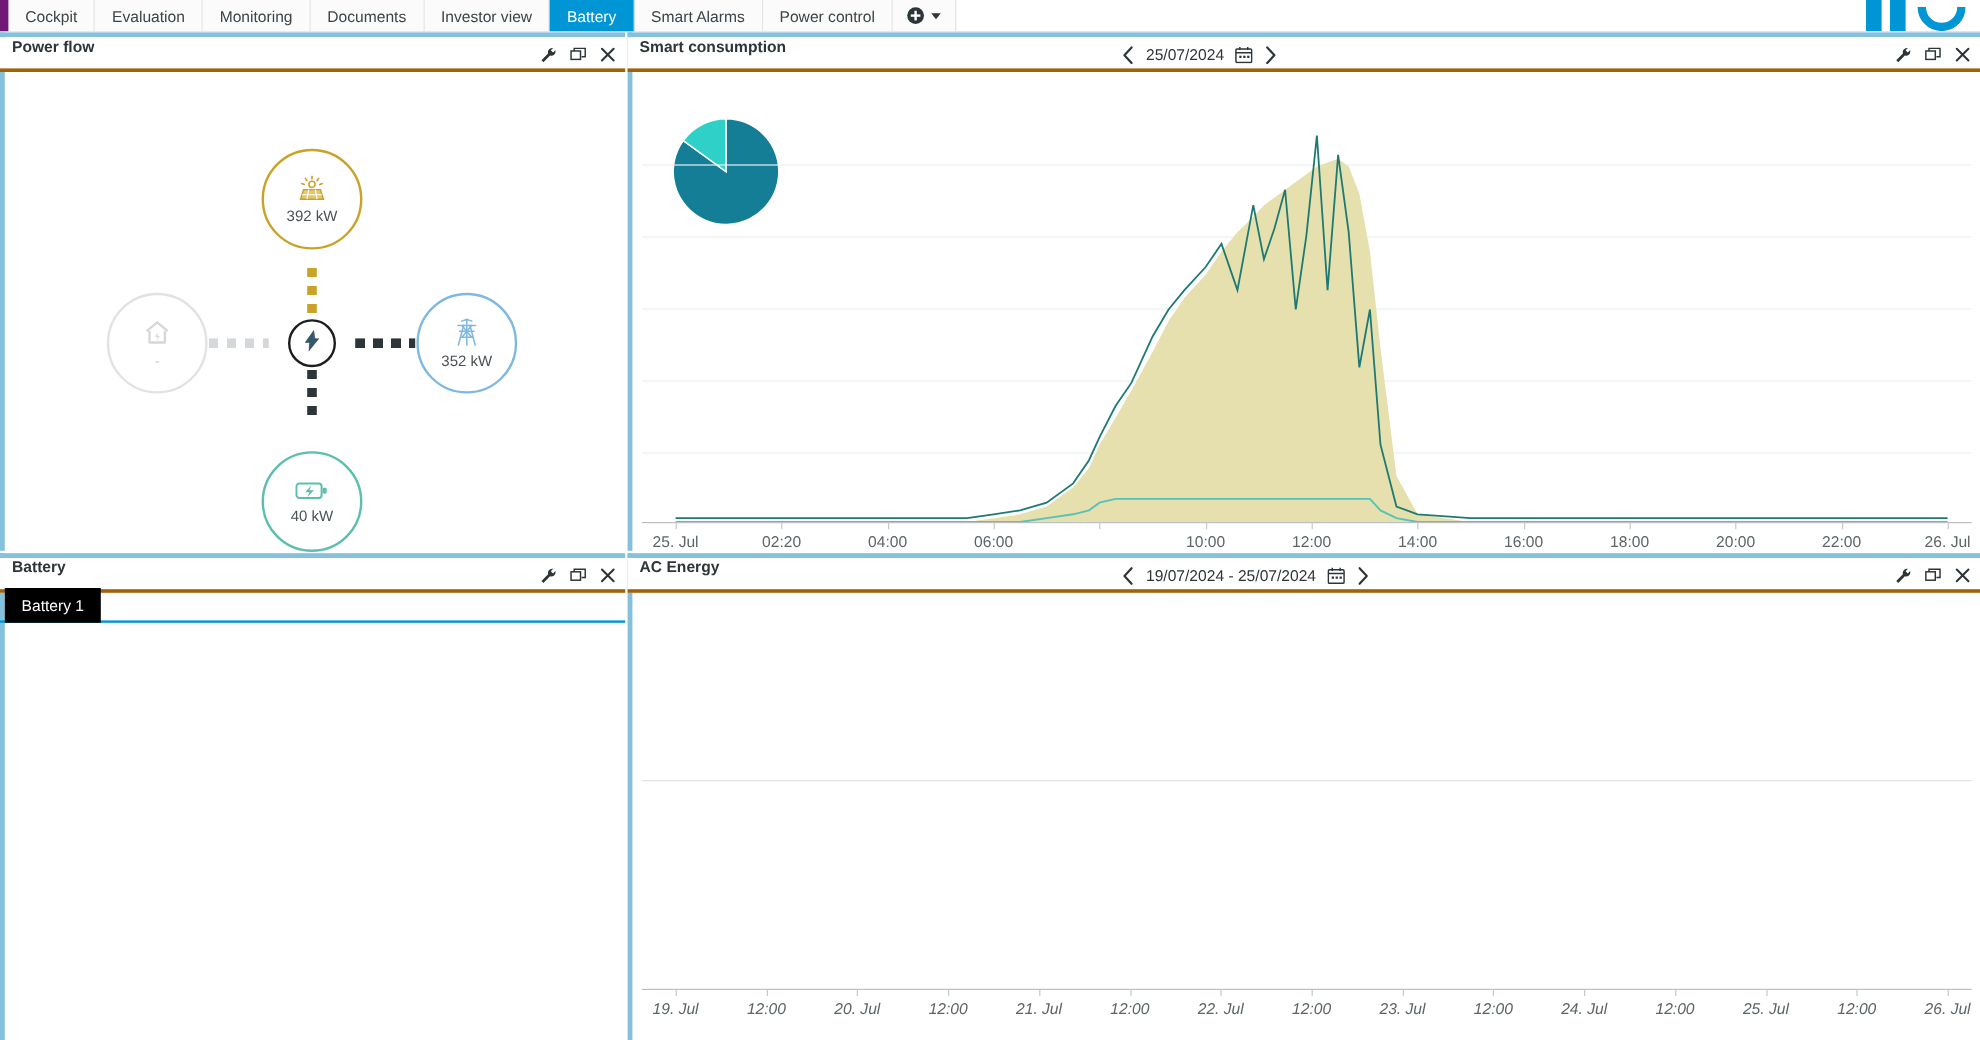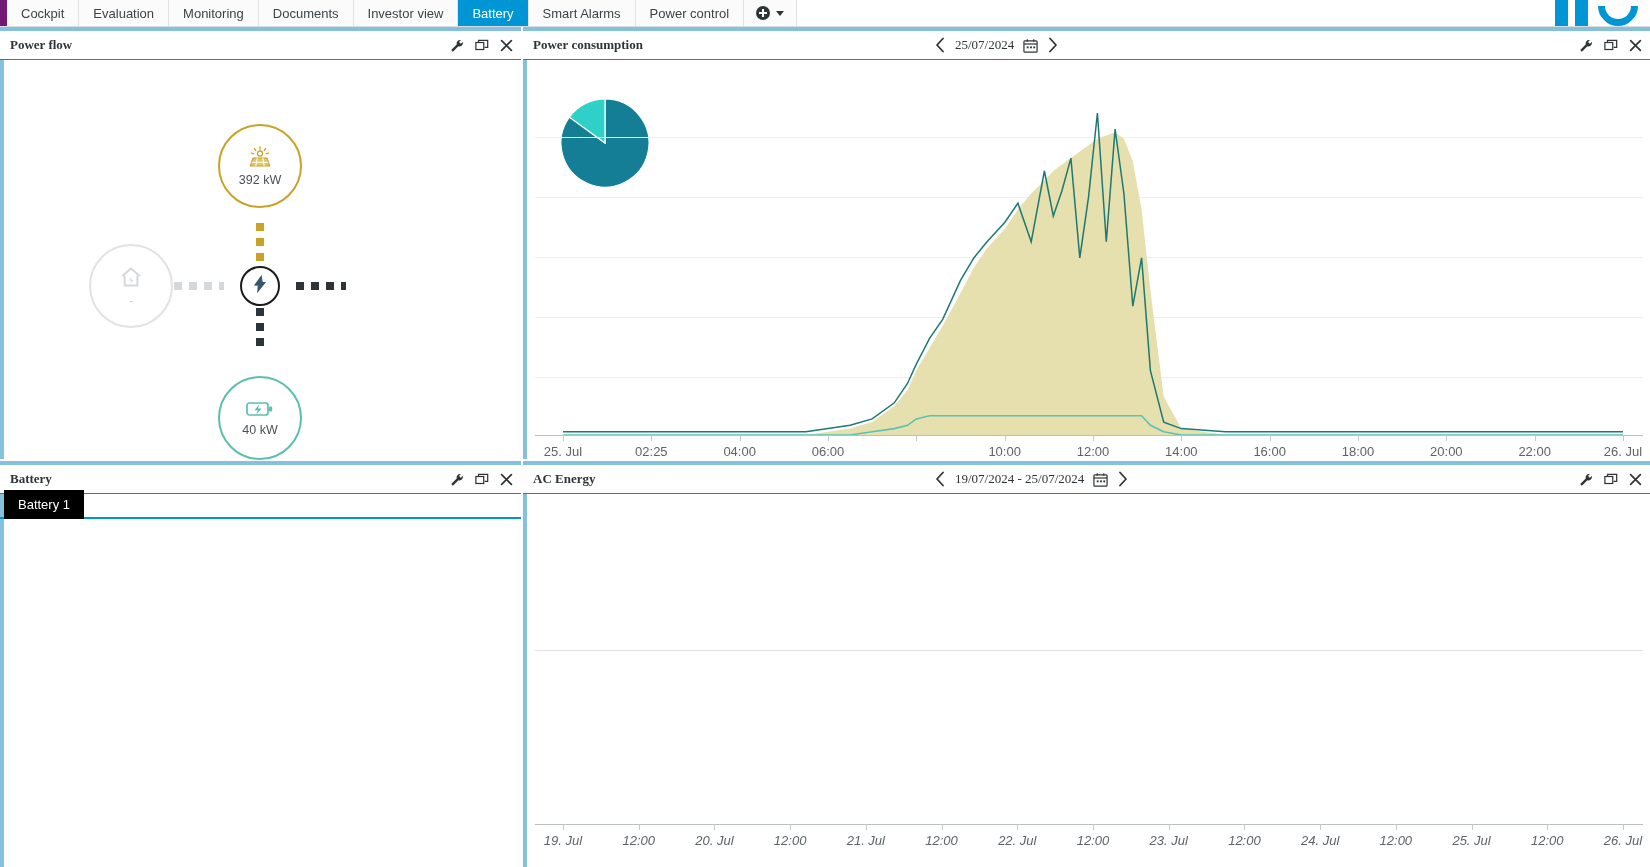--- a/index.html
+++ b/index.html
@@ -69,24 +69,23 @@
     border-radius: 50%;
     transform: rotate(-45deg);
   }
 
   
   .panel { position: absolute; background: #ffffff; }
   .panel-top-accent { position: absolute; left: 0; top: 0; height: 4px; background: #85c1dc; }
   .panel-left-accent { position: absolute; left: 0; top: 0; width: 4px; background: #85c1dc; }
   .panel-head {
     position: absolute; left: 0; height: 29px;
-    display: flex; align-items: center;
+    display: flex; 
     background: #ffffff;
-    border-bottom: 1px solid #a16207;
-    font-family: Liberation Serif, serif;
+    border-bottom: 3px solid #a16207;
   }
   .panel-title {
     font-size: 13px; font-weight: bold; color: #2e3538;
     padding-left: 10px; white-space: nowrap;
   }
   .panel-tools {
     position: absolute; right: 8px; top: 0; height: 29px;
     display: flex; align-items: center; gap: 11px;
   }
   .ptool { cursor: pointer; line-height: 0; }
@@ -231,20 +230,34 @@
       <span class="node-ico">
         <svg width="24" height="24" viewBox="0 0 24 24">
           <path d="M3.2 11 L12 3.6 L20.8 11" fill="none" stroke="#d5d8da" stroke-width="2" stroke-linejoin="round"></path>
           <path d="M5.6 10.6 V20.4 H18.4 V10.6" fill="none" stroke="#d5d8da" stroke-width="2" stroke-linejoin="round"></path>
           <path d="M12.9 11.6 L10.1 15.6 h2.2 l-1.1 3.6 3.1-4.4h-2.3z" fill="#d5d8da"></path>
         </svg>
       </span>
       <span class="node-val" style="color:#c9cdcf;">-</span>
     </div>
 
+    <div class="node" style="left:347px; top:188px; width:84px; height:84px; border:2px solid #7fb8e0;">
+      <span class="node-ico">
+        <svg width="22" height="24" viewBox="0 0 22 24">
+          <g stroke="#7fb8e0" stroke-width="1.3" fill="none" stroke-linecap="round">
+            <path d="M11 1.5 v21"></path>
+            <path d="M4 22.5 L8.4 6 M18 22.5 L13.6 6"></path>
+            <path d="M3.6 6.2 h14.8 M5 11 h12 M6.3 16 h9.4"></path>
+            <path d="M7 6.2 L15 16 M15 6.2 L7 16"></path>
+            <path d="M6.8 2.6 L11 1.2 L15.2 2.6"></path>
+          </g>
+        </svg>
+      </span>
+      <span class="node-val">352 kW</span>
+    </div>
 
     <div class="node" style="left:218px; top:320px; width:84px; height:84px; border:2px solid #5cbfae;">
       <span class="node-ico">
         <svg width="28" height="18" viewBox="0 0 28 18">
           <rect x="1" y="3" width="21" height="12" rx="2.5" fill="none" stroke="#5cbfae" stroke-width="1.7"></rect>
           <rect x="23" y="6.5" width="3.2" height="5" rx="1.2" fill="#5cbfae"></rect>
           <path d="M13.2 4.6 L8.4 10.2 h3.4 l-1.6 4.2 5.4-5.9h-3.6z" fill="#5cbfae"></path>
         </svg>
       </span>
       <span class="node-val">40 kW</span>
@@ -258,21 +271,21 @@
         </svg>
       </span>
     </div>
   </div>
 </div>
 
 <div class="panel" id="panel-self">
   <div class="panel-top-accent" style="width:1127px;"></div>
   <div class="panel-left-accent" style="height:432px;"></div>
   <div class="panel-head" style="top:4px; width:1127px;">
-    <span class="panel-title">Power consumption</span>
+    <span class="panel-title">Smart consumption</span>
 
     <span class="date-nav" style="left:412px;">
       <span class="nav-arrow">
         <svg width="11" height="16" viewBox="0 0 11 16">
             <polyline points="8,1.5 2,8 8,14.5" fill="none" stroke="#2e3538" stroke-width="1.8" stroke-linecap="round" stroke-linejoin="round"></polyline>
           </svg>
       </span>
       <span>25/07/2024</span>
       <span class="cal-ico">
         <svg width="15" height="15" viewBox="0 0 16 16">
@@ -328,21 +341,21 @@
     <svg id="sc-svg" width="1108" height="370" style="position:absolute; left:0; top:0;">
         <path d="M 28.0 348.0 L 72.2 348.0 L 116.3 348.0 L 160.5 348.0 L 204.7 348.0 L 248.8 348.0 L 270.9 348.0 L 293.0 344.8 L 315.1 341.6 L 337.2 335.1 L 359.3 319.0 L 372.5 302.9 L 381.3 283.6 L 394.6 261.1 L 407.8 238.5 L 425.5 206.3 L 438.8 180.6 L 452.0 161.2 L 469.7 141.9 L 482.9 122.6 L 496.2 106.5 L 509.4 93.6 L 518.3 84.0 L 527.1 77.5 L 535.9 71.1 L 544.8 64.6 L 553.6 58.2 L 562.4 51.8 L 571.3 48.5 L 580.1 45.3 L 588.9 51.8 L 597.8 74.3 L 606.6 122.6 L 615.4 203.1 L 628.7 309.4 L 646.3 341.6 L 690.5 348.0 L 734.7 348.0 L 823.0 348.0 L 911.3 348.0 L 999.7 348.0 L 1088.0 348.0 L 1088.0 348 L 28.0 348 Z" fill="#e6dfae"></path>
         <path d="M 28.0 344.8 L 72.2 344.8 L 116.3 344.8 L 160.5 344.8 L 204.7 344.8 L 248.8 344.8 L 270.9 344.8 L 293.0 341.6 L 315.1 338.3 L 337.2 331.9 L 359.3 315.8 L 372.5 296.5 L 381.3 277.2 L 394.6 251.4 L 407.8 232.1 L 425.5 193.4 L 438.8 170.9 L 452.0 154.8 L 469.7 135.5 L 482.9 116.2 L 496.2 154.8 L 509.4 84.0 L 518.3 129.0 L 527.1 103.3 L 535.9 71.1 L 544.8 170.9 L 553.6 109.7 L 562.4 26.0 L 571.3 154.8 L 580.1 42.1 L 588.9 106.5 L 597.8 219.2 L 606.6 170.9 L 615.4 283.6 L 628.7 335.1 L 646.3 341.6 L 690.5 344.8 L 734.7 344.8 L 823.0 344.8 L 911.3 344.8 L 999.7 344.8 L 1088.0 344.8" fill="none" stroke="#1c7a72" stroke-width="1.5"></path>
         <path d="M 28.0 348.0 L 72.2 348.0 L 116.3 348.0 L 160.5 348.0 L 204.7 348.0 L 248.8 348.0 L 270.9 348.0 L 293.0 348.0 L 315.1 348.0 L 337.2 344.8 L 359.3 341.6 L 372.5 338.3 L 381.3 331.9 L 394.6 328.7 L 407.8 328.7 L 425.5 328.7 L 438.8 328.7 L 452.0 328.7 L 469.7 328.7 L 482.9 328.7 L 496.2 328.7 L 509.4 328.7 L 518.3 328.7 L 527.1 328.7 L 535.9 328.7 L 544.8 328.7 L 553.6 328.7 L 562.4 328.7 L 571.3 328.7 L 580.1 328.7 L 588.9 328.7 L 597.8 328.7 L 606.6 328.7 L 615.4 338.3 L 628.7 344.8 L 646.3 348.0 L 690.5 348.0 L 734.7 348.0 L 823.0 348.0 L 911.3 348.0 L 999.7 348.0 L 1088.0 348.0" fill="none" stroke="#58c2b6" stroke-width="1.6"></path>
       </svg>
     <div class="axisline" style="top:348px; left:0; width:1108px;"></div>
     <div id="sc-ticks">
         <div class="xtick" style="left: 28px; top: 348px; height: 6px;"></div>
         <div class="xlabel" style="left: 28px; top: 357px;">25. Jul</div>
         <div class="xtick" style="left: 116.333px; top: 348px; height: 6px;"></div>
-        <div class="xlabel" style="left: 116.333px; top: 357px;">02:25</div>
+        <div class="xlabel" style="left: 116.333px; top: 357px;">02:20</div>
         <div class="xtick" style="left: 204.667px; top: 348px; height: 6px;"></div>
         <div class="xlabel" style="left: 204.667px; top: 357px;">04:00</div>
         <div class="xtick" style="left: 293px; top: 348px; height: 6px;"></div>
         <div class="xlabel" style="left: 293px; top: 357px;">06:00</div>
         <div class="xtick" style="left: 381.333px; top: 348px; height: 6px;"></div>
         <div class="xlabel" style="left: 381.333px; top: 376px; margin-top: 36px;">08:00</div>
         <div class="xtick" style="left: 469.667px; top: 348px; height: 6px;"></div>
         <div class="xlabel" style="left: 469.667px; top: 357px;">10:00</div>
         <div class="xtick" style="left: 558px; top: 348px; height: 6px;"></div>
         <div class="xlabel" style="left: 558px; top: 357px;">12:00</div>

